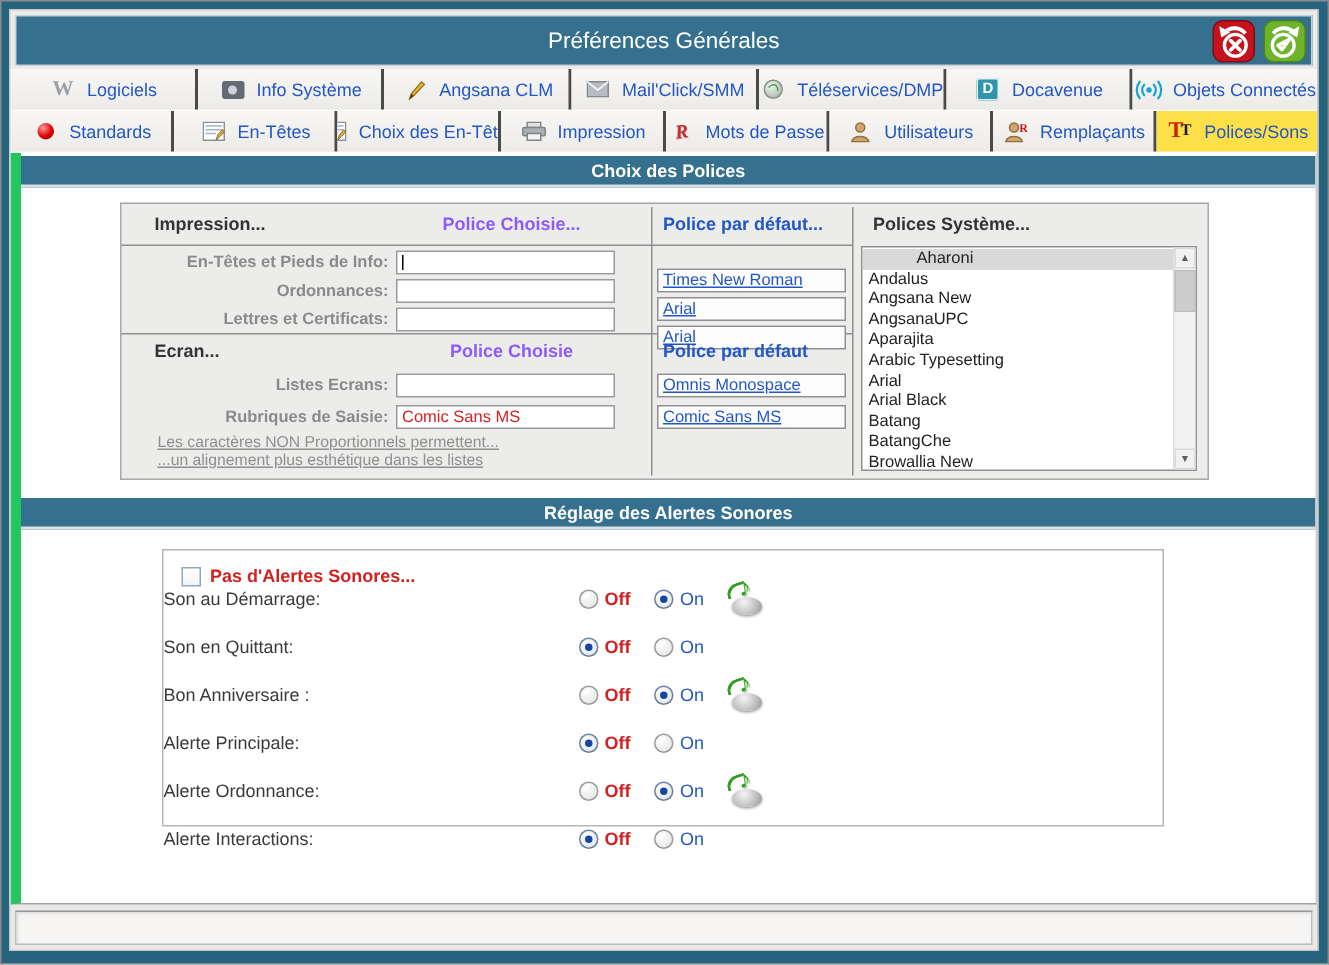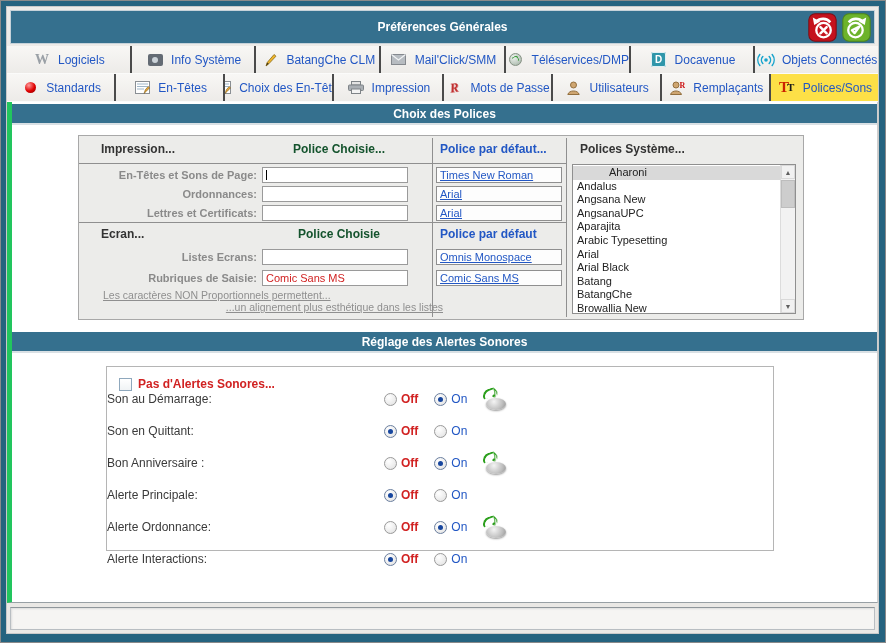--- a/index.html
+++ b/index.html
@@ -2,21 +2,21 @@
 <html><head>
 <meta charset="utf-8">
 <style>
   html,body{margin:0;padding:0;background:#d7d7d7;font-family:"Liberation Sans","DejaVu Sans",sans-serif;}
   *{box-sizing:border-box;}
   .window{width:886px;height:643px;background:#25637f;border:1px solid #8a8a8a;padding:5px 6px 8px 5px;position:relative;}
   .inner{width:100%;height:100%;background:#edebe8;border:1px solid #c9c9c9;display:flex;flex-direction:column;overflow:hidden;}
 
   
   .titlebar{height:34px;margin:3px 3px 2px 3px;background:#35708e;border:1px solid #c6d2d9;position:relative;display:flex;align-items:center;justify-content:center;flex:0 0 auto;}
-  .title{color:#fff;font-weight:bold;font-size:12px;}
+  .title{color:#fff;font-weight:normal;font-size:15px;}
   .tb-buttons{position:absolute;right:3px;top:2px;display:flex;gap:5px;}
   .tb-btn{width:29px;height:29px;padding:0;border:none;background:transparent;cursor:pointer;}
 
   
   .tabrow{height:28px;display:flex;background:#f2f0ee;flex:0 0 auto;border-bottom:1px solid #fbfbfa;}
   .tab{flex:1;display:flex;align-items:center;justify-content:center;gap:6px;color:#2257c4;font-size:12px;border-right:2px solid #4a4a4a;background:linear-gradient(#f8f7f5,#edebe8);white-space:nowrap;overflow:hidden;cursor:pointer;}
   .tab:last-child{border-right:none;}
   .tab.active{background:#fde047;}
   .tab-icon{display:inline-flex;align-items:center;justify-content:center;width:20px;flex:0 0 auto;}
 
@@ -27,46 +27,46 @@
   .cam-ic::after{content:"";position:absolute;left:4.5px;top:3px;width:6px;height:6px;border-radius:50%;background:#ccd3d9;}
   .globe-ic{width:13px;height:13px;border-radius:50%;background:radial-gradient(circle at 35% 30%,#eef2ee,#bcc8bd 65%,#94a296);border:1px solid #869284;position:relative;}
   .globe-swoosh{position:absolute;left:2px;top:2px;width:7px;height:7px;border:1.5px solid transparent;border-top-color:#3f9c3f;border-right-color:#3f9c3f;border-radius:50%;transform:rotate(-25deg);}
   .doca-ic{width:15px;height:15px;background:#2f96aa;color:#fff;font-weight:bold;font-size:10px;text-align:center;line-height:15px;border-radius:2px;box-shadow:inset 0 0 0 1px #dff0f4;}
   .ball-ic{width:11px;height:11px;border-radius:50%;background:radial-gradient(circle at 35% 30%,#ff9a9a,#e00000 55%,#7e0000);}
   .stamp-ic{font-family:"Liberation Serif","DejaVu Serif",serif;font-weight:bold;font-style:italic;font-size:13px;color:#c03030;transform:rotate(-8deg);text-shadow:0.5px 0.5px 0 #e09a9a;}
   .tt-ic .t-red{font-family:"Liberation Serif","DejaVu Serif",serif;font-weight:bold;font-size:15px;color:#cc2200;}
   .tt-ic .t-black{font-family:"Liberation Serif","DejaVu Serif",serif;font-weight:bold;font-size:11px;color:#1a1a1a;margin-left:-2px;vertical-align:1px;}
 
   
-  .content{flex:1 1 auto;background:#fff;border-left:5px solid #22c55e;border-right:1px solid #cfcfcf;border-bottom:1px solid #98a0a5;position:relative;overflow:hidden;}
+  .content{flex:1 1 auto;background:#fff;border-left:7px solid #22c55e;border-right:1px solid #cfcfcf;border-bottom:1px solid #98a0a5;position:relative;overflow:hidden;}
   .secheader{margin:2px 0 0 0;height:21px;line-height:21px;background:#35708e;color:#fff;font-weight:bold;font-size:12px;text-align:center;border-bottom:2px solid #d9e0e4;}
   .secheader.mt{margin-top:12px;}
 
   
   .fonts-panel{position:relative;margin:10px 0 0 66px;width:726px;height:185px;background:#ececea;border:1px solid #a8a8a8;font-size:11px;}
   .vline{position:absolute;top:2px;bottom:2px;width:1px;background:#8f8f8f;}
   .hline{position:absolute;height:1px;background:#8f8f8f;}
   .col-h{position:absolute;font-weight:bold;font-size:12px;color:#333;white-space:nowrap;}
-  .h-red{color:#14532d;}
+  .h-red{color:#8b5cf6;}
   .h-blue{color:#2257c4;}
   .parows,.sarows{position:absolute;left:0;width:353px;}
   .prow{height:19px;display:flex;align-items:center;}
   .srow2{height:21px;display:flex;align-items:center;}
   .plabel{width:183px;text-align:right;padding-right:5px;color:#8a8a8a;font-weight:bold;font-size:11px;white-space:nowrap;}
   .pinputwrap{position:relative;width:146px;}
   .pinput{width:100%;height:16px;border:1px solid #9a9a9a;font-size:11px;padding:0 3px;background:#fff;font-family:"Liberation Sans","DejaVu Sans",sans-serif;}
   .sainput{color:#d12222;}
   .caret{position:absolute;left:4px;top:3px;width:1px;height:10px;background:#000;}
   .fbtns{position:absolute;left:357px;width:126px;}
-  .fbtnrow1{height:19px;padding-top:2px;}
+  .fbtnrow1{height:19px;padding-top:14px;}
   .fbtnrow2{height:21px;padding-top:3px;}
   .fbtn{height:16px;border:1px solid #8f8f8f;background:#fdfdfd;font-size:11px;color:#2257c4;text-decoration:underline;padding:0 3px;line-height:14px;white-space:nowrap;overflow:hidden;cursor:pointer;}
   .notes{position:absolute;left:24px;top:153px;width:340px;font-size:10.5px;color:#8f8f8f;}
   .note1,.note2{text-decoration:underline;white-space:nowrap;}
-  .note2{text-align:right;}
+  .note2{text-align:left;}
   .listbox{position:absolute;left:493px;top:28px;width:224px;height:150px;background:#fff;border:1px solid #8f8f8f;overflow:hidden;}
   .fontlist{position:absolute;left:0;top:1px;right:15px;bottom:0;overflow:hidden;}
   .fontitem{height:13.6px;line-height:13.6px;font-size:11px;padding-left:4px;color:#222;white-space:nowrap;cursor:default;}
   .fontitem.selected{background:#d9d9d9;padding-left:36px;}
   .vscroll{position:absolute;right:0;top:0;bottom:0;width:15px;background:#f2f2f2;border-left:1px solid #dcdcdc;}
   .varrow{position:absolute;left:0;width:14px;height:14px;background:#f1f1f1;color:#5f5f5f;font-size:7px;text-align:center;line-height:14px;border:1px solid #d9d9d9;cursor:pointer;}
   .vup{top:0;}
   .vdown{bottom:0;}
   .vthumb{position:absolute;left:0;top:15px;width:14px;height:28px;background:#cdcdcd;border:1px solid #bdbdbd;cursor:pointer;}
 
@@ -138,21 +138,21 @@
       <span class="tab-label">Info Système</span>
     </div>
 
     <div class="tab">
       <span class="tab-icon">
             <svg class="ic" width="14" height="14" viewBox="0 0 14 14">
               <path d="M3 13 L4.2 9.5 L11 1.5 L13 3.2 L5.8 10.8 Z" fill="#f0b429" stroke="#8a6d1d" stroke-width="0.8"></path>
               <path d="M3 13 L4.2 9.5 L5.8 10.8 Z" fill="#4a3b12"></path>
             </svg>
           </span>
-      <span class="tab-label">BatangChe CLM</span>
+      <span class="tab-label">Angsana CLM</span>
     </div>
 
     <div class="tab">
       <span class="tab-icon">
             <svg class="ic" width="15" height="11" viewBox="0 0 15 11">
               <rect x="0.5" y="0.5" width="14" height="10" fill="#b7bcc1" stroke="#85898e"></rect>
               <path d="M0.5 0.5 L7.5 6 L14.5 0.5" fill="none" stroke="#f2f3f4" stroke-width="1.2"></path>
             </svg>
           </span>
       <span class="tab-label">Mail'Click/SMM</span>
@@ -272,21 +272,21 @@
       <div class="hline" style="top:27px;left:0;width:487px;"></div>
       <div class="hline" style="top:86px;left:0;width:487px;"></div>
 
       <div class="col-h" style="left:22px;top:6px;">Impression...</div>
       <div class="col-h h-red" style="left:187px;top:6px;width:146px;text-align:center;">Police Choisie...</div>
       <div class="col-h h-blue" style="left:361px;top:6px;">Police par défaut...</div>
       <div class="col-h" style="left:501px;top:6px;">Polices Système...</div>
 
       <div class="parows" style="top:29px;" id="printrows">
         <div class="prow">
-          <span class="plabel">En-Têtes et Sons de Page:</span>
+          <span class="plabel">En-Têtes et Pieds de Info:</span>
           <span class="pinputwrap"><input class="pinput" value="" style=""><span class="caret"></span></span>
         </div>
 
         <div class="prow">
           <span class="plabel">Ordonnances:</span>
           <span class="pinputwrap"><input class="pinput" value="" style=""></span>
         </div>
 
         <div class="prow">
           <span class="plabel">Lettres et Certificats:</span>

